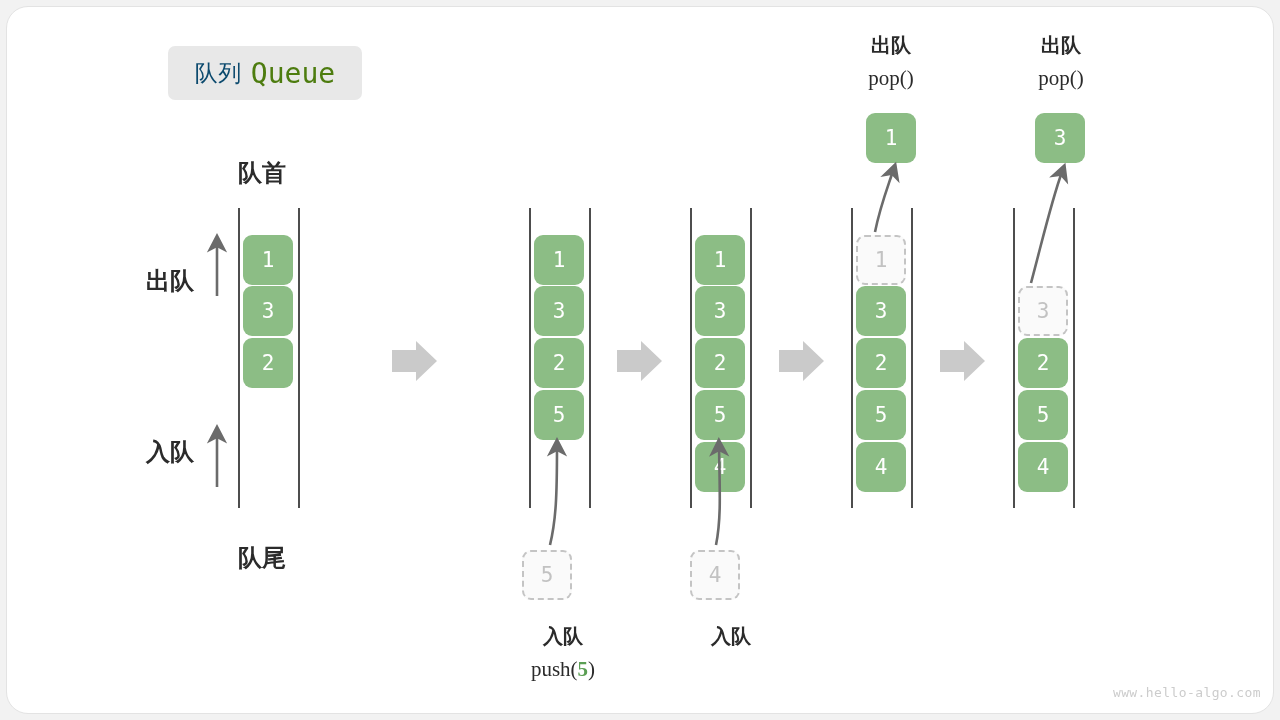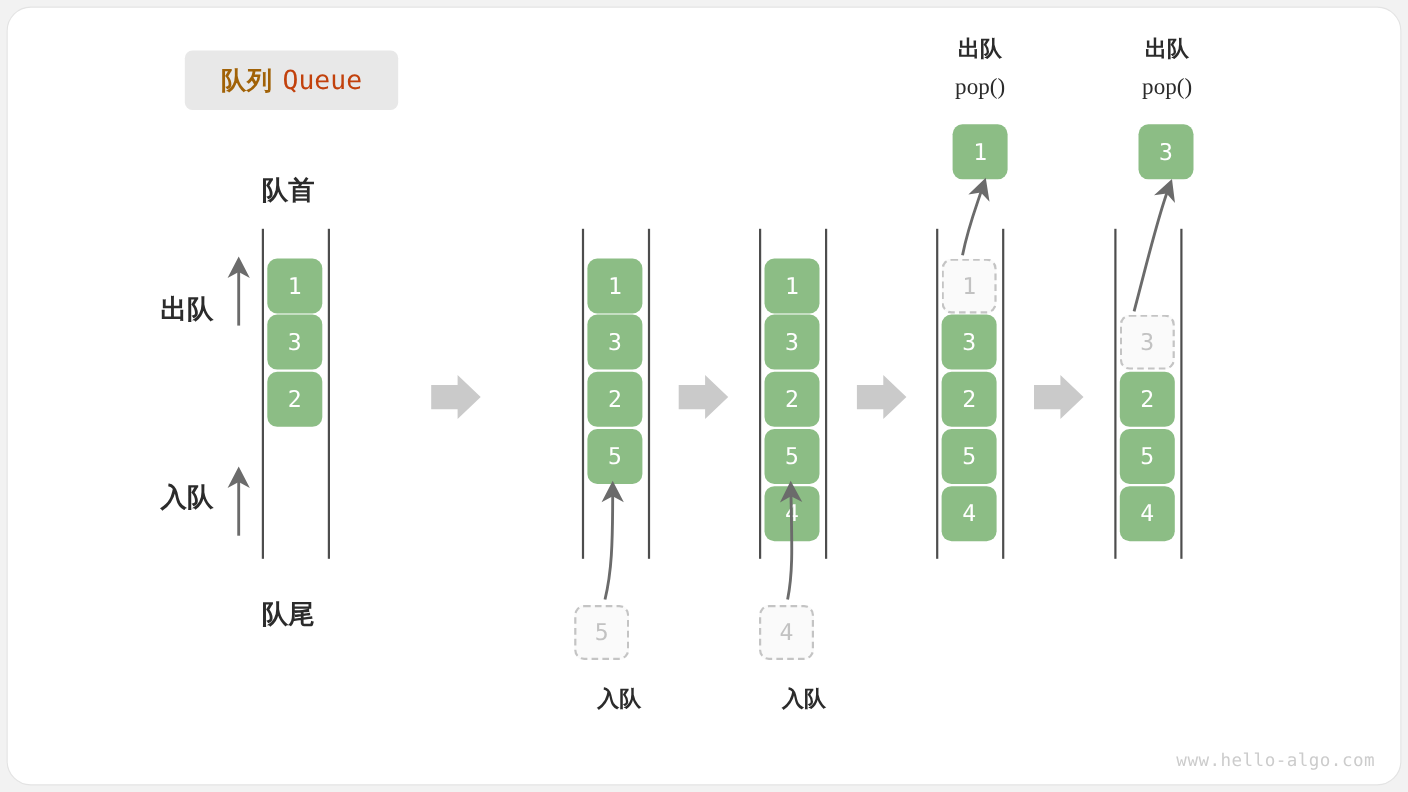--- a/index.html
+++ b/index.html
@@ -39,28 +39,28 @@
     height: 54px;
     background: #e8e8e8;
     border-radius: 7px;
     display: flex;
     align-items: center;
     justify-content: center;
     gap: 9px;
   }
   .title-cn {
     font-size: 23px;
-    font-weight: bold;
-    color: #a16207;
+    font-weight: normal;
+    color: #0c4a6e;
     letter-spacing: 0.5px;
   }
   .title-en {
     font-family: "DejaVu Sans Mono", "Liberation Mono", monospace;
-    font-size: 24px;
-    color: #c2410c;
+    font-size: 28px;
+    color: #4d7c0f;
   }
   
   .lbl-cn {
     position: absolute;
     font-size: 24px;
     font-weight: bold;
     color: #2b2b2b;
     white-space: nowrap;
   }
   .op-label {
@@ -109,24 +109,24 @@
     background: #fafafa;
     border: 2px dashed #c4c4c4;
     color: #c2c2c2;
   }
   .cell.free {
     position: absolute;
   }
   
   .watermark {
     position: absolute;
-    right: 30px;
+    right: 19px;
     bottom: 20px;
     font-family: "DejaVu Sans Mono", "Liberation Mono", monospace;
-    font-size: 16px;
+    font-size: 13px;
     color: #cccccc;
     letter-spacing: 0.4px;
   }
   svg.overlay {
     position: absolute;
     left: 0;
     top: 0;
     width: 1280px;
     height: 720px;
     pointer-events: none;
@@ -144,20 +144,21 @@
   </div>
 
   <div class="lbl-cn" style="left:238px; top:157px;">队首</div>
   <div class="lbl-cn" style="left:238px; top:542px;">队尾</div>
 
   <div class="lbl-cn" style="left:146px; top:265px;">出队</div>
   <div class="lbl-cn" style="left:146px; top:436px;">入队</div>
 
   <div class="op-label" style="left:498px; top:620px; width:130px;">
     <span class="cn">入队</span>
+    <span class="code"><span>push(</span><span class="num-green">5</span><span>)</span></span>
   </div>
   <div class="op-label" style="left:666px; top:620px; width:130px;">
     <span class="cn">入队</span>
   </div>
 
   <div class="op-label" style="left:826px; top:29px; width:130px;">
     <span class="cn">出队</span>
     <span class="code">pop()</span>
   </div>
   <div class="op-label" style="left:996px; top:29px; width:130px;">

